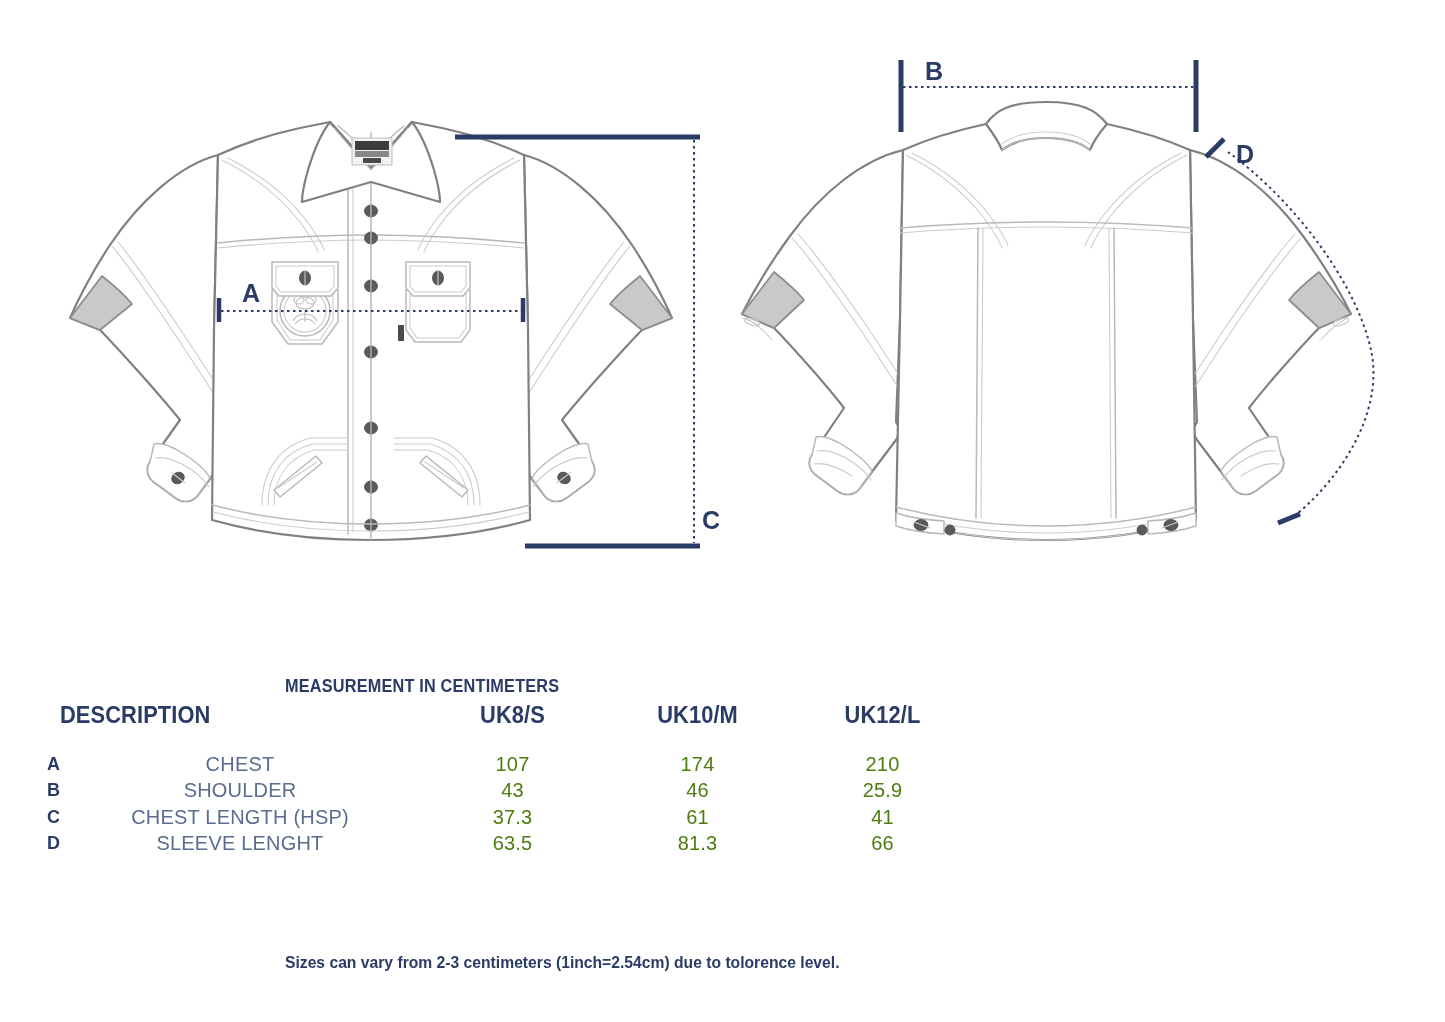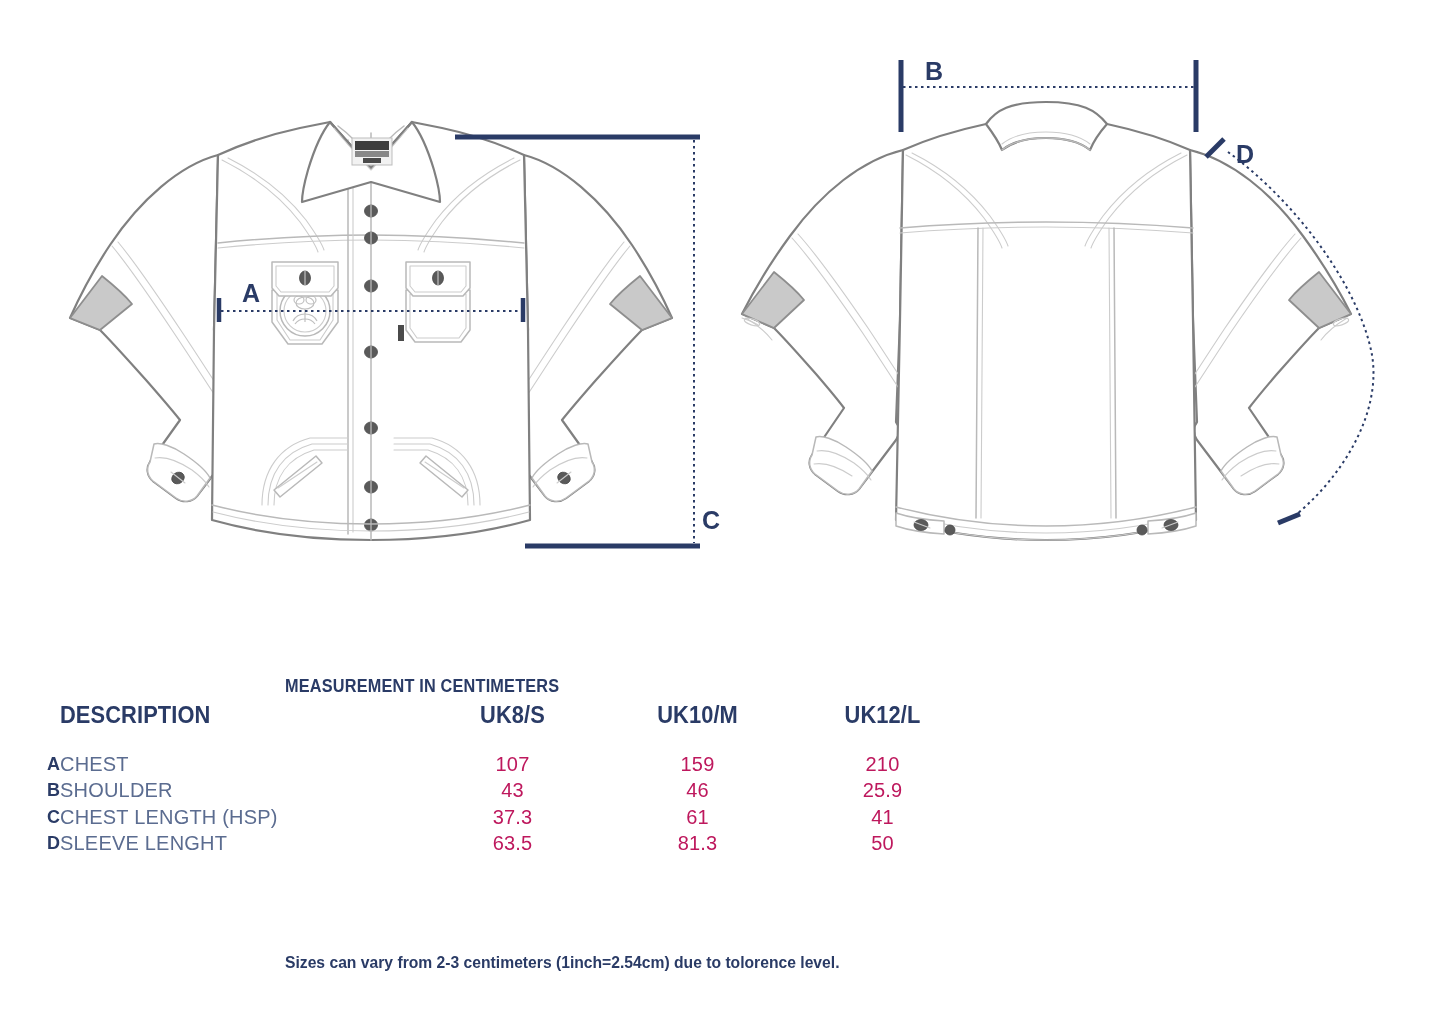--- a/index.html
+++ b/index.html
@@ -93,28 +93,28 @@
     font-size: 18px;
     font-weight: bold;
     color: #2a3b66;
     text-align: right;
     padding-right: 14px;
   }
   .cell-desc {
     font-size: 20px;
     font-weight: 300;
     color: #5b6c90;
-    text-align: left;
+    text-align: center;
     letter-spacing: 0.2px;
     white-space: nowrap;
   }
   .cell-val {
     font-size: 20px;
     font-weight: 300;
-    color: #be185d;
+    color: #4d7c0f;
     text-align: center;
     letter-spacing: 0.2px;
   }
 
   .footnote {
     position: absolute;
     left: 285px;
     top: 953px;
     font-size: 16.5px;
     font-weight: bold;
@@ -477,21 +477,21 @@
         </tr>
         <tr class="spacer-row">
           <td colspan="6"></td>
         </tr>
       </thead>
       <tbody>
         <tr class="data-row">
           <td class="cell-letter">A</td>
           <td class="cell-desc">CHEST</td>
           <td class="cell-val">107</td>
-          <td class="cell-val">159</td>
+          <td class="cell-val">174</td>
           <td class="cell-val">210</td>
           <td></td>
         </tr>
         <tr class="data-row">
           <td class="cell-letter">B</td>
           <td class="cell-desc">SHOULDER</td>
           <td class="cell-val">43</td>
           <td class="cell-val">46</td>
           <td class="cell-val">25.9</td>
           <td></td>
@@ -502,21 +502,21 @@
           <td class="cell-val">37.3</td>
           <td class="cell-val">61</td>
           <td class="cell-val">41</td>
           <td></td>
         </tr>
         <tr class="data-row">
           <td class="cell-letter">D</td>
           <td class="cell-desc">SLEEVE LENGHT</td>
           <td class="cell-val">63.5</td>
           <td class="cell-val">81.3</td>
-          <td class="cell-val">50</td>
+          <td class="cell-val">66</td>
           <td></td>
         </tr>
       </tbody>
     </table>
   </div>
 
   <div class="footnote">Sizes can vary from 2-3 centimeters (1inch=2.54cm) due to tolorence level.</div>
 
 </div>
 

